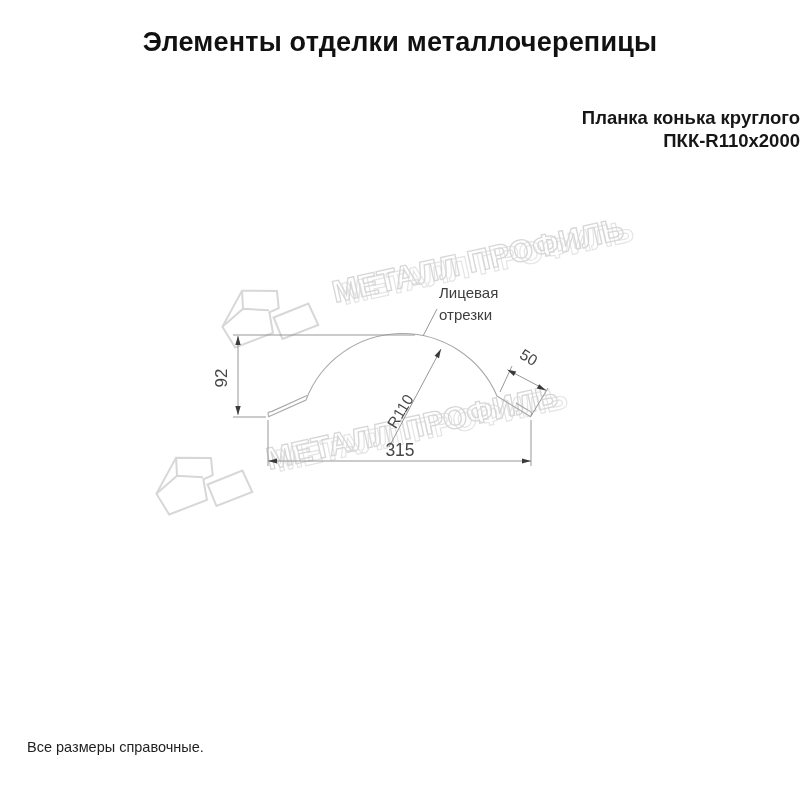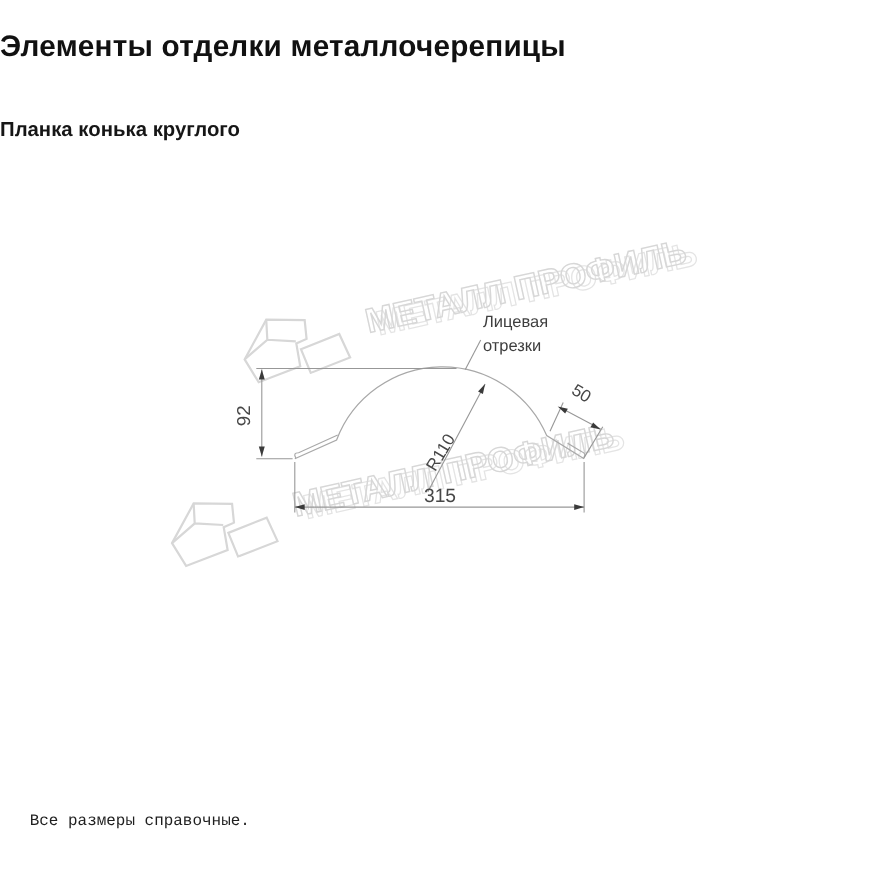--- a/index.html
+++ b/index.html
@@ -1,26 +1,26 @@
 <!DOCTYPE html>
 <html><head>
 <meta charset="utf-8">
 <style>
   * { margin:0; padding:0; box-sizing:border-box; }
   html,body { width:800px; height:800px; background:#ffffff; overflow:hidden;
               font-family:"Liberation Sans", sans-serif; }
   .stage { position:absolute; left:0; top:0; width:800px; height:800px; }
 
-  .title { position:absolute; left:0; top:27px; width:800px; text-align:left;
+  .title { position:absolute; left:0; top:27px; width:800px; text-align:center;
            font-size:27px; font-weight:bold; color:#111; letter-spacing:0.2px; }
-  .subtitle { position:absolute; left:0; top:106px; width:800px; text-align:left;
+  .subtitle { position:absolute; left:0; top:106px; width:800px; text-align:right;
               font-size:18.5px; font-weight:bold; color:#161616; line-height:23px; }
 
   .notes { position:absolute; left:27px; top:737px; font-size:14.5px; color:#1f1f1f;
-           line-height:21px;font-family:Liberation Mono, monospace; }
+           line-height:21px; }
 
   
   .wm { position:absolute; display:flex; align-items:center; gap:18px;
         transform:rotate(-12.5deg); transform-origin:left center; }
   .wm-textwrap { position:relative; height:40px; }
   .wm-text { font-weight:bold; font-size:31px; white-space:nowrap;
              color:transparent; -webkit-text-stroke:1.3px #d7d7d7; }
   .wm-text.ghost { position:absolute; left:9px; top:4px; -webkit-text-stroke:1.1px #e4e4e4; }
   .wm-text.base  { position:relative; }
 
@@ -102,19 +102,20 @@
   </svg>
 
   <div class="face-label">
     <div>Лицевая</div>
     <div>отрезки</div>
   </div>
 
   <div class="title">Элементы отделки металлочерепицы</div>
   <div class="subtitle">
     <div>Планка конька круглого</div>
+    <div>ПКК-R110х2000</div>
   </div>
 
   <div class="notes">
     <div>Все размеры справочные.</div>
   </div>
 
 </div>
 
 </body></html>

